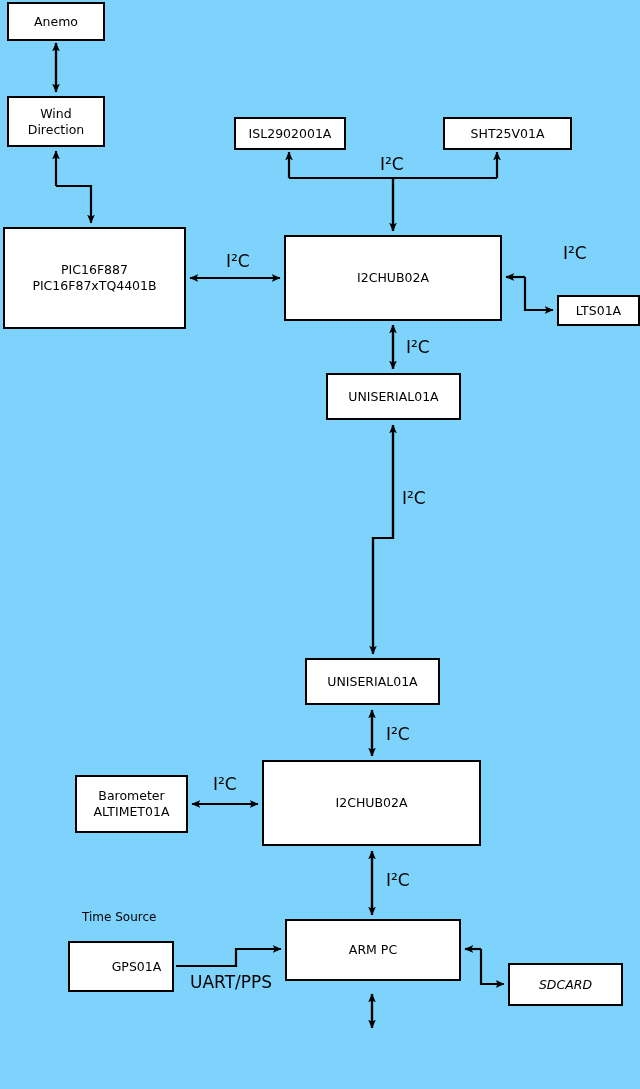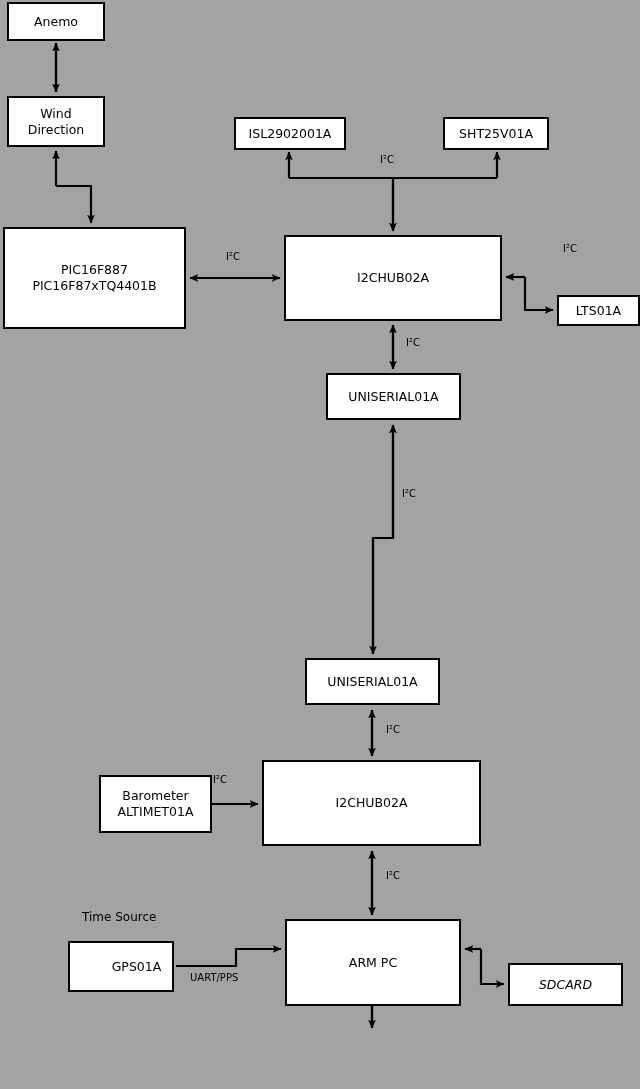--- a/index.html
+++ b/index.html
@@ -4,21 +4,21 @@
 <style>
   html, body {
     margin: 0;
     padding: 0;
     background: #ffffff;
   }
   #diagram {
     position: relative;
     width: 640px;
     height: 1089px;
-    background: #a3a3a3;
+    background: #7dd3fc;
     font-family: "DejaVu Sans", "Liberation Sans", sans-serif;
     overflow: hidden;
   }
   svg.edges {
     position: absolute;
     left: 0;
     top: 0;
     width: 640px;
     height: 1089px;
     pointer-events: none;
@@ -34,21 +34,21 @@
     text-align: center;
     color: #000000;
     font-size: 12.5px;
     line-height: 1.25;
     z-index: 2;
   }
   .node span { display: block; white-space: pre-line; }
   .edge-label {
     position: absolute;
     color: #000000;
-    font-size: 10px;
+    font-size: 17px;
     white-space: nowrap;
     z-index: 3;
     background: transparent;
   }
   .free-label {
     position: absolute;
     color: #000000;
     font-size: 12px;
     white-space: nowrap;
     z-index: 3;
@@ -145,21 +145,21 @@
 
   <div class="node" style="left:3px; top:227px; width:183px; height:102px;">
     <span>PIC16F887
 PIC16F87xTQ4401B</span>
   </div>
 
   <div class="node" style="left:234px; top:117px; width:112px; height:33px;text-align:right;">
     <span>ISL2902001A</span>
   </div>
 
-  <div class="node" style="left:443px; top:117px; width:106px; height:33px;">
+  <div class="node" style="left:443px; top:117px; width:129px; height:33px;">
     <span>SHT25V01A</span>
   </div>
 
   <div class="node" style="left:284px; top:235px; width:218px; height:86px;">
     <span>I2CHUB02A</span>
   </div>
 
   <div class="node" style="left:557px; top:295px; width:83px; height:31px;text-align:center;">
     <span>LTS01A</span>
   </div>
@@ -169,30 +169,30 @@
   </div>
 
   <div class="node" style="left:305px; top:658px; width:135px; height:47px;">
     <span>UNISERIAL01A</span>
   </div>
 
   <div class="node" style="left:262px; top:760px; width:219px; height:86px;">
     <span>I2CHUB02A</span>
   </div>
 
-  <div class="node" style="left:75px; top:775px; width:113px; height:58px;margin-left:24px;">
+  <div class="node" style="left:75px; top:775px; width:113px; height:58px;">
     <span>Barometer
 ALTIMET01A</span>
   </div>
 
   <div class="node" style="left:68px; top:941px; width:106px; height:51px;padding-left:31px;">
     <span>GPS01A</span>
   </div>
 
-  <div class="node" style="left:285px; top:919px; width:176px; height:87px;">
+  <div class="node" style="left:285px; top:919px; width:176px; height:62px;">
     <span>ARM PC</span>
   </div>
 
   <div class="node" style="left:508px; top:963px; width:115px; height:43px;font-style:italic;">
     <span>SDCARD</span>
   </div>
 
 
   <div class="edge-label" style="left:380px; top:154px;">I²C</div>
 

